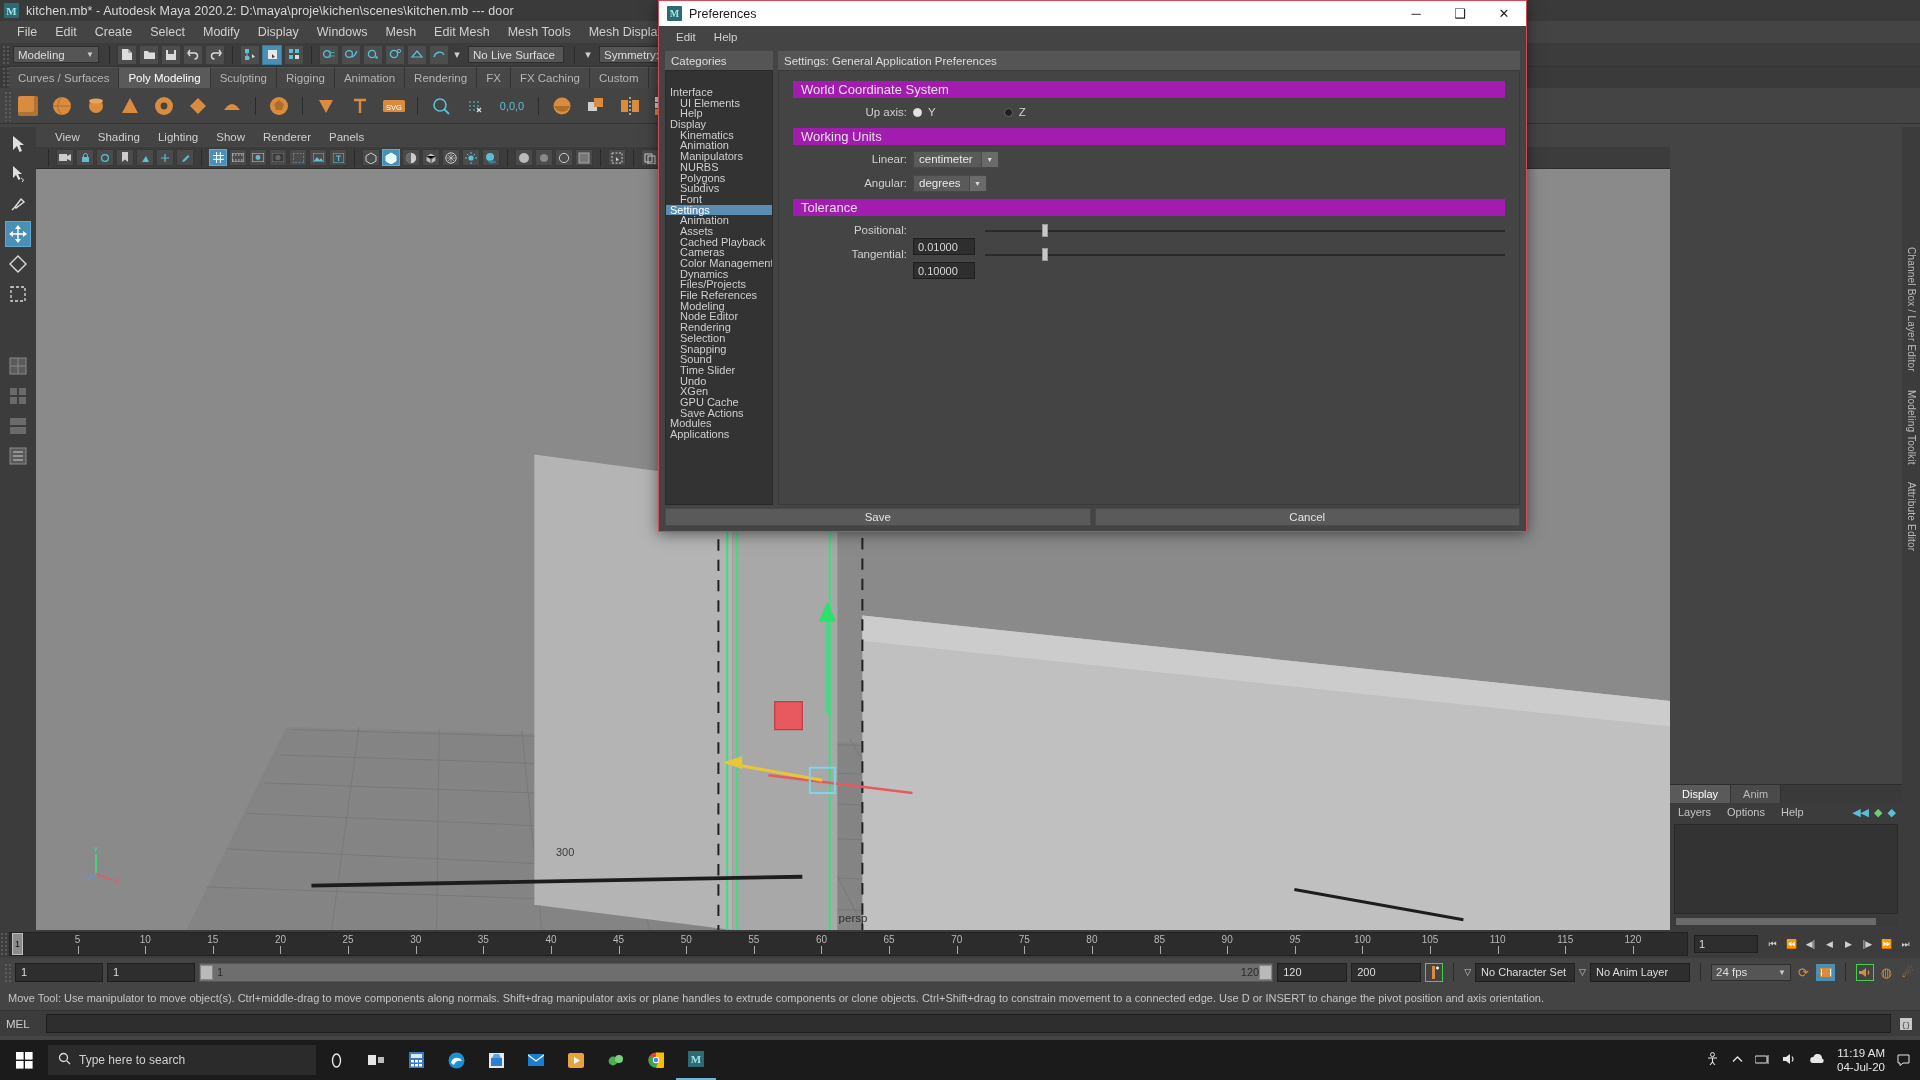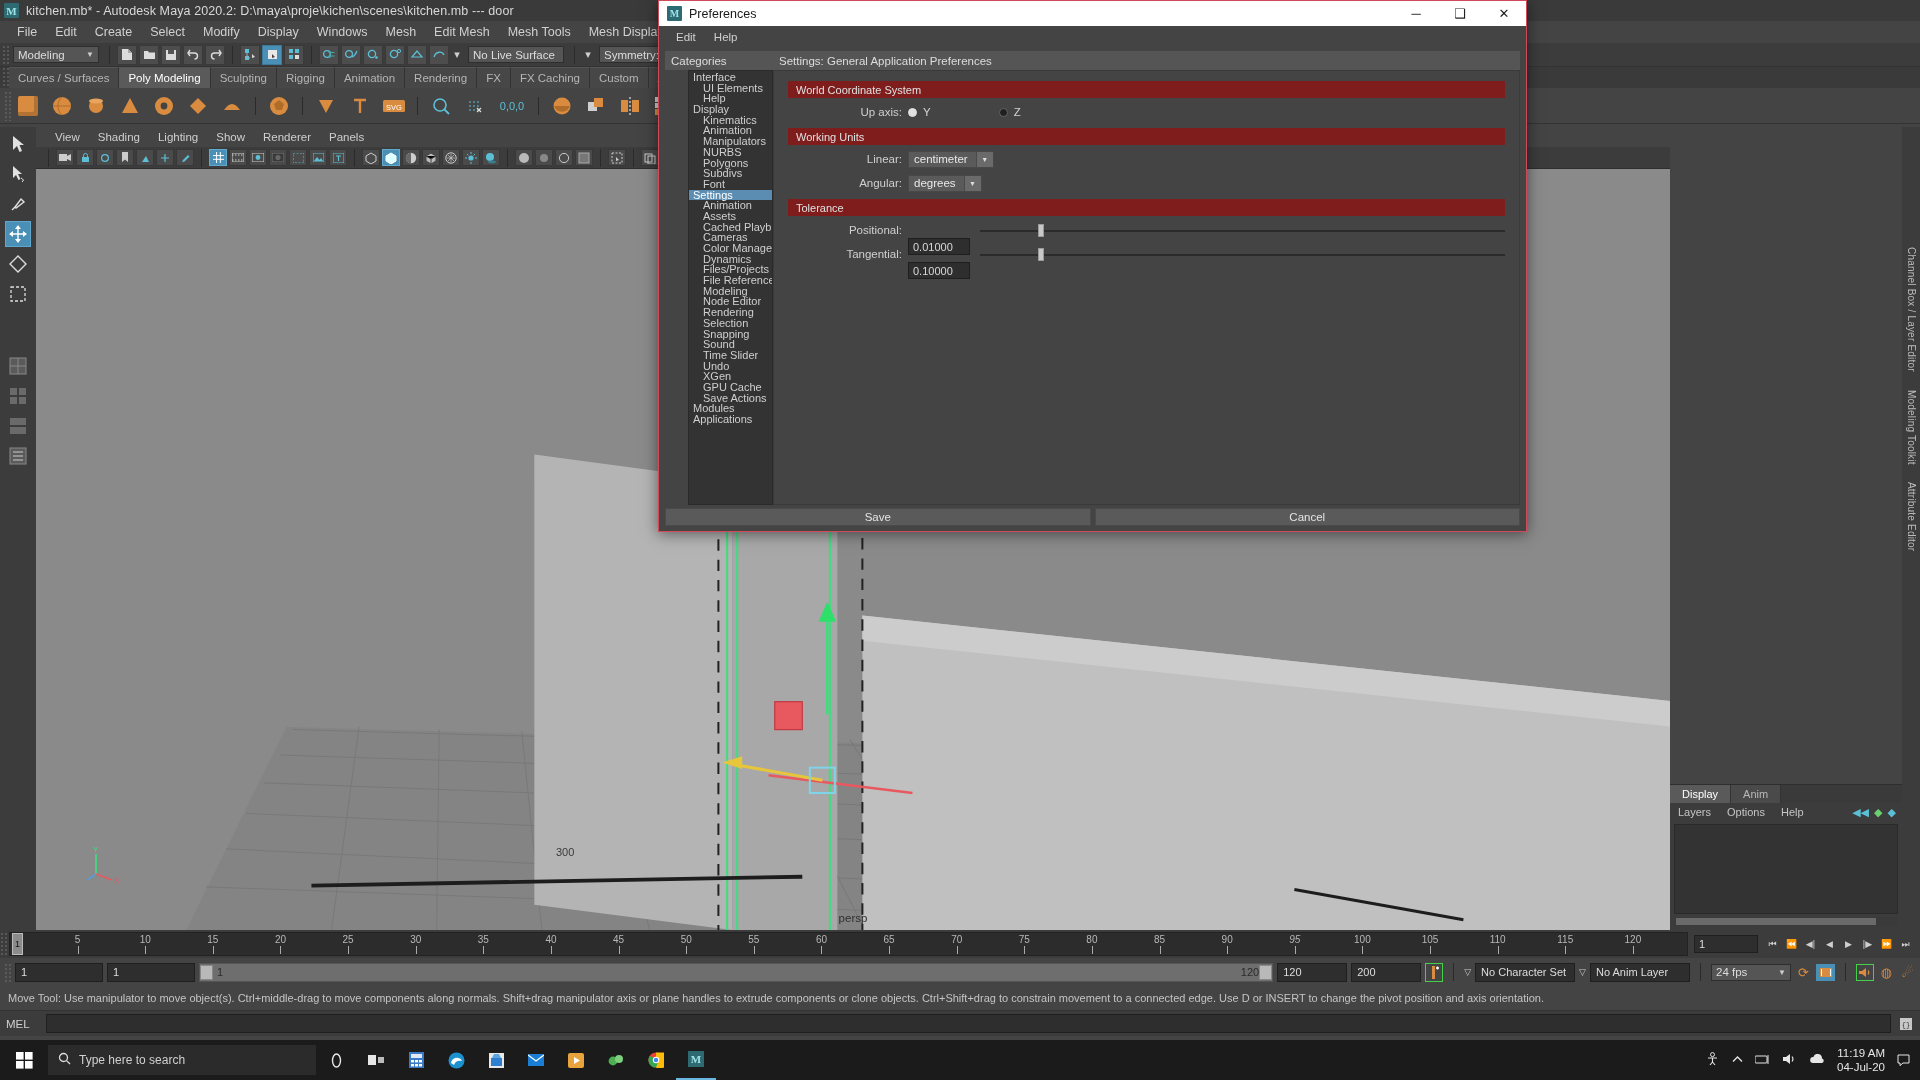--- a/index.html
+++ b/index.html
@@ -163,37 +163,37 @@
   #prefs-title .logo{ width:15px; height:15px; background:#2d6a72; color:#9fe3ea;
                       font-size:10px; font-weight:bold; display:flex; align-items:center;
                       justify-content:center; margin-right:7px; border-radius:1px;
                       font-family:"Liberation Serif", serif; }
   #prefs-winbtns{ margin-left:auto; display:flex; height:100%; }
   #prefs-winbtns div{ width:44px; display:flex; align-items:center; justify-content:center;
                       font-size:13px; color:#222; }
   #prefs-menu{ height:21px; background:#444; display:flex; align-items:center;
                padding-left:8px; }
   #prefs-menu .mi{ padding:0 9px; font-size:11.5px; color:#d0d0d0; }
-  #prefs-body{ flex:1; display:flex; padding:4px 6px 0; overflow:hidden; }
+  #prefs-body{ flex:1; display:flex; padding:4px 6px 0; gap:5px; overflow:hidden; }
 
   #cat-panel{ width:108px; display:flex; flex-direction:column; }
   .panel-head{ height:19px; background:#555; display:flex; align-items:center;
                padding-left:6px; font-size:11.5px; color:#ddd; }
   #cat-list{ flex:1; background:#333; border:1px solid #2a2a2a; overflow:hidden;
-             padding-top:1px;margin-left:23px; }
+             padding-top:16px; }
   .cat{ height:10.7px; line-height:10.7px; font-size:11px; color:#cfcfcf;
         padding-left:4px; white-space:nowrap; }
   .cat.child{ padding-left:14px; }
   .cat.sel{ background:#5b8db2; color:#fff; }
 
   #set-panel{ flex:1; display:flex; flex-direction:column; }
   #set-body{ flex:1; background:#444; border:1px solid #3a3a3a; padding:10px 14px;
              overflow:hidden; }
-  .grp-head{ height:17px; background:#7f1d1d; display:flex; align-items:center;
-             padding-left:8px; font-size:11px; color:#e0e0e0; margin-top:6px; }
+  .grp-head{ height:17px; background:#a21caf; display:flex; align-items:center;
+             padding-left:8px; font-size:13px; color:#e0e0e0; margin-top:6px; }
   .grp-head:first-child{ margin-top:0; }
   .field-row{ height:20px; display:flex; align-items:center; margin-top:4px; }
   .field-lbl{ width:120px; text-align:right; padding-right:6px; font-size:11.5px;
               color:#cfcfcf; }
   .radio{ width:9px; height:9px; border-radius:50%; background:#1f1f1f;
           border:1px solid #666; display:inline-block; position:relative; }
   .radio.on{ background:#e2e2e2; border-color:#ddd; }
   .radio-lbl{ font-size:11.5px; margin-left:6px; color:#d4d4d4; }
   .dd{ height:17px; background:#5a5a5a; border:1px solid #484848; display:flex;
        align-items:center; }

